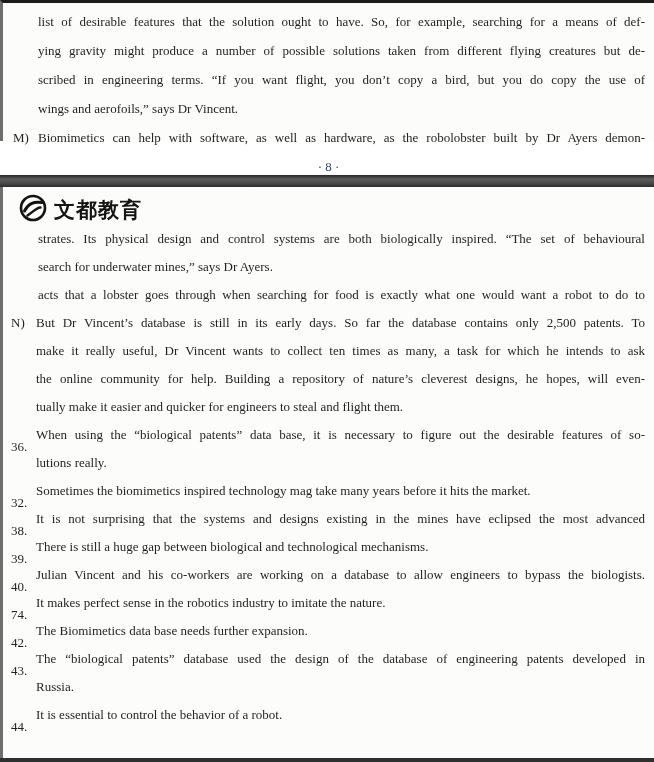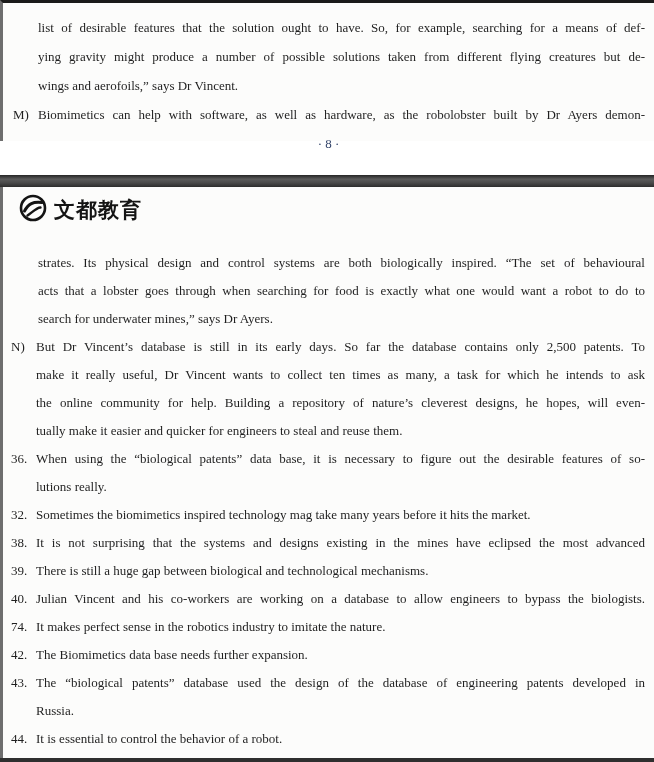--- a/index.html
+++ b/index.html
@@ -6,21 +6,21 @@
   body {
     width:654px; height:762px; position:relative; overflow:hidden;
     background:#ffffff; color:#1f1f1f;
     font-family:"Liberation Serif", serif;
   }
   .page { position:absolute; left:0; right:0; background:#fcfcfb; box-sizing:border-box; }
   #page-top {
     top:0; height:141px;
     border-top:3px solid #1a1a1a;
     border-left:3px solid #6e6e6e;
-    padding-top:10px;
+    padding-top:4px;
   }
   #page-bottom {
     top:187px; height:709px;
     border-left:3px solid #6e6e6e;
   }
   .divider {
     position:absolute; top:175px; left:0; right:0; height:12px;
     background:linear-gradient(180deg,#262626 0%,#5a5a5a 35%,#4a4a4a 65%,#2c2c2c 100%);
   }
   .bottom-edge {
@@ -29,37 +29,38 @@
   }
   .line { font-size:13px; line-height:29px; height:29px; overflow:hidden; white-space:normal; }
   #page-bottom .line { line-height:28px; height:28px; }
   .j { text-align:justify; text-align-last:justify; }
   .para-frag { margin-left:35px; margin-right:9px; }
   .para-labeled { position:relative; margin-left:10px; margin-right:9px; }
   .para-labeled .plabel { position:absolute; left:0; top:0; font-size:13px; line-height:29px; }
   #page-bottom .para-labeled .plabel { line-height:28px; }
   .para-labeled .plines { padding-left:25px; }
   .item { position:relative; margin-left:8px; margin-right:9px; }
-  .item .qnum { position:absolute; left:0; top:0; font-size:13px; line-height:28px; }
+  .item .qnum { position:absolute; left:0; top:12px; font-size:13px; line-height:28px; }
   .item .qlines { padding-left:25px; }
   .page-number { text-align:center; color:#35466b; font-size:13px; line-height:29px; height:29px; }
   .logo-row { display:flex; align-items:center; gap:7px; margin:8px 0 0 16px; height:30px; }
   .brand {
     font-family:"DejaVu Sans", sans-serif; font-weight:bold;
     font-size:21px; color:#141414; letter-spacing:1px;
   }
-  .mtext { margin-top:24px; }
+  .mtext { margin-top:0; }
 </style>
 </head>
 <body>
 
 <div class="page" id="page-top">
   <div class="para-frag">
     <div class="line j">list of desirable features that the solution ought to have. So, for example, searching for a means of def-</div>
     <div class="line j">ying gravity might produce a number of possible solutions taken from different flying creatures but de-</div>
+    <div class="line j">scribed in engineering terms. “If you want flight, you don’t copy a bird, but you do copy the use of</div>
     <div class="line">wings and aerofoils,” says Dr Vincent.</div>
   </div>
   <div class="para-labeled">
     <span class="plabel">M)</span>
     <div class="plines">
       <div class="line j">Biomimetics can help with software, as well as hardware, as the robolobster built by Dr Ayers demon-</div>
     </div>
   </div>
   <div class="page-number">· 8 ·</div>
 </div>
@@ -74,31 +75,31 @@
         <circle cx="14" cy="14" r="12" fill="none" stroke="#141414" stroke-width="2.6"></circle>
         <path d="M5.5 17 C 9.5 9.5, 14 7.5, 23 8.5" fill="none" stroke="#141414" stroke-width="3" stroke-linecap="round"></path>
         <path d="M8.5 21.5 C 13 18.5, 18.5 13, 21.5 13.5" fill="none" stroke="#141414" stroke-width="2.4" stroke-linecap="round"></path>
       </svg>
     </span>
     <span class="brand">文都教育</span>
   </div>
 
   <div class="para-frag mtext">
     <div class="line j">strates. Its physical design and control systems are both biologically inspired. “The set of behavioural</div>
+    <div class="line">search for underwater mines,” says Dr Ayers.</div>
     <div class="line j">acts that a lobster goes through when searching for food is exactly what one would want a robot to do to</div>
-    <div class="line">search for underwater mines,” says Dr Ayers.</div>
   </div>
 
   <div class="para-labeled" style="margin-left:8px;">
     <span class="plabel">N)</span>
     <div class="plines">
       <div class="line j">But Dr Vincent’s database is still in its early days. So far the database contains only 2,500 patents. To</div>
       <div class="line j">make it really useful, Dr Vincent wants to collect ten times as many, a task for which he intends to ask</div>
       <div class="line j">the online community for help. Building a repository of nature’s cleverest designs, he hopes, will even-</div>
-      <div class="line">tually make it easier and quicker for engineers to steal and reuse them.</div>
+      <div class="line">tually make it easier and quicker for engineers to steal and flight them.</div>
     </div>
   </div>
 
   <div class="item">
     <span class="qnum">36.</span>
     <div class="qlines">
       <div class="line j">When using the “biological patents” data base, it is necessary to figure out the desirable features of so-</div>
       <div class="line">lutions really.</div>
     </div>
   </div>

